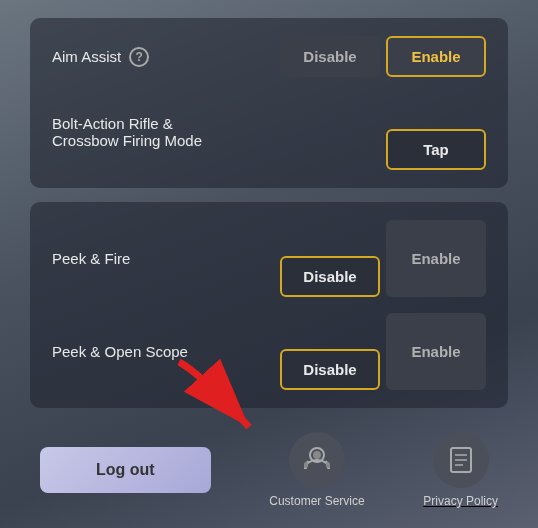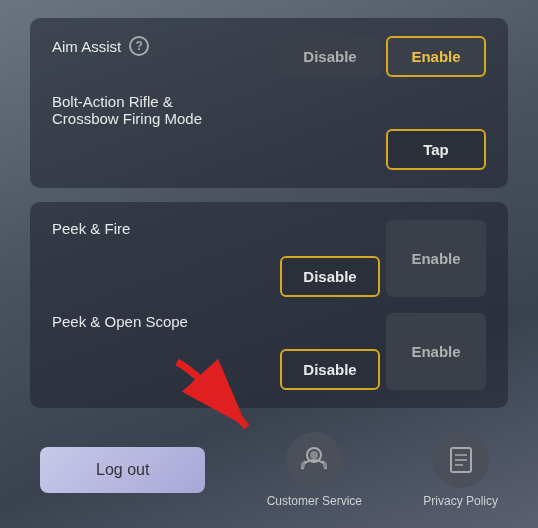--- a/index.html
+++ b/index.html
@@ -31,21 +31,21 @@
 
     .section {
       background: rgba(30, 35, 45, 0.55);
       border-radius: 10px;
       padding: 18px 22px;
       margin-bottom: 14px;
     }
 
     .setting-row {
       display: flex;
-      align-items: flex-start;
+      align-items: center;
       justify-content: space-between;
       margin-bottom: 16px;
     }
 
     .setting-row:last-child {
       margin-bottom: 0;
     }
 
     .setting-label {
       color: #e8e8e8;
@@ -114,21 +114,21 @@
       display: flex;
       align-items: center;
       justify-content: space-between;
       padding: 0 10px;
     }
 
     .logout-btn {
       background: linear-gradient(135deg, #c8c8e8, #a8a8d8);
       color: #333;
       font-size: 16px;
-      font-weight: 400;
+      font-weight: 700;
       border: none;
       border-radius: 8px;
       padding: 14px 56px;
       cursor: pointer;
       min-width: 130px;
     }
 
     .customer-icon {
       width: 56px;
       height: 56px;
@@ -230,21 +230,21 @@
           <circle cx="17" cy="12" r="4" fill="#888"></circle>
           <path d="M8 18 Q5 22 6 26" stroke="#aaa" stroke-width="2" fill="none"></path>
           <rect x="4" y="19" width="4" height="6" rx="2" fill="#888"></rect>
           <path d="M26 18 Q29 22 28 26" stroke="#aaa" stroke-width="2" fill="none"></path>
           <rect x="26" y="19" width="4" height="6" rx="2" fill="#888"></rect>
         </svg>
       </div>
       <span class="customer-label">Customer Service</span>
     </div>
 
-    <div style="display:flex; flex-direction:column; align-items:center; gap:6px;">
+    <div style="display:flex; flex-direction:column; align-items:center; gap:6px;text-decoration:underline;">
       <div style="width:56px; height:56px; background:#4a4f5a; border-radius:50%; display:flex; align-items:center; justify-content:center;">
         <svg width="30" height="30" viewBox="0 0 30 30" fill="none">
           <rect x="5" y="3" width="20" height="24" rx="2" stroke="#aaa" stroke-width="2" fill="none"></rect>
           <line x1="9" y1="10" x2="21" y2="10" stroke="#aaa" stroke-width="1.5"></line>
           <line x1="9" y1="15" x2="21" y2="15" stroke="#aaa" stroke-width="1.5"></line>
           <line x1="9" y1="20" x2="17" y2="20" stroke="#aaa" stroke-width="1.5"></line>
         </svg>
       </div>
       <span class="privacy-label">Privacy Policy</span>
     </div>

